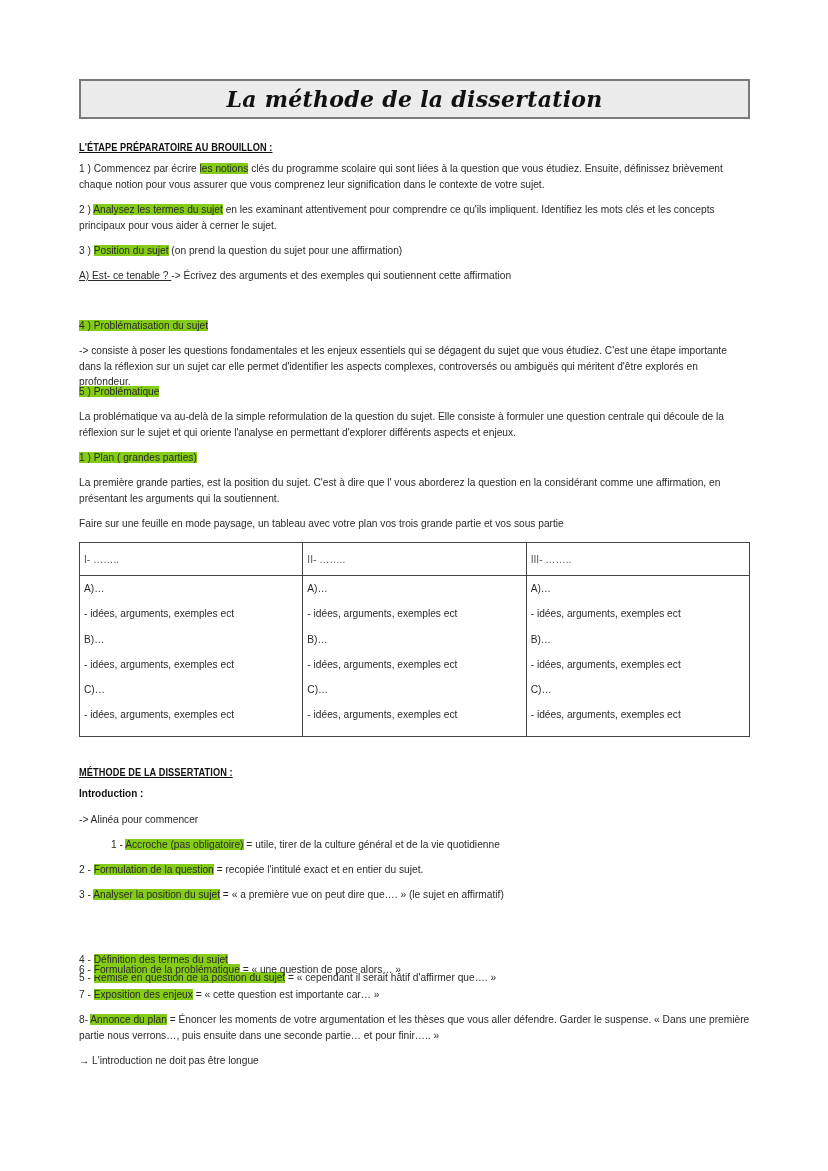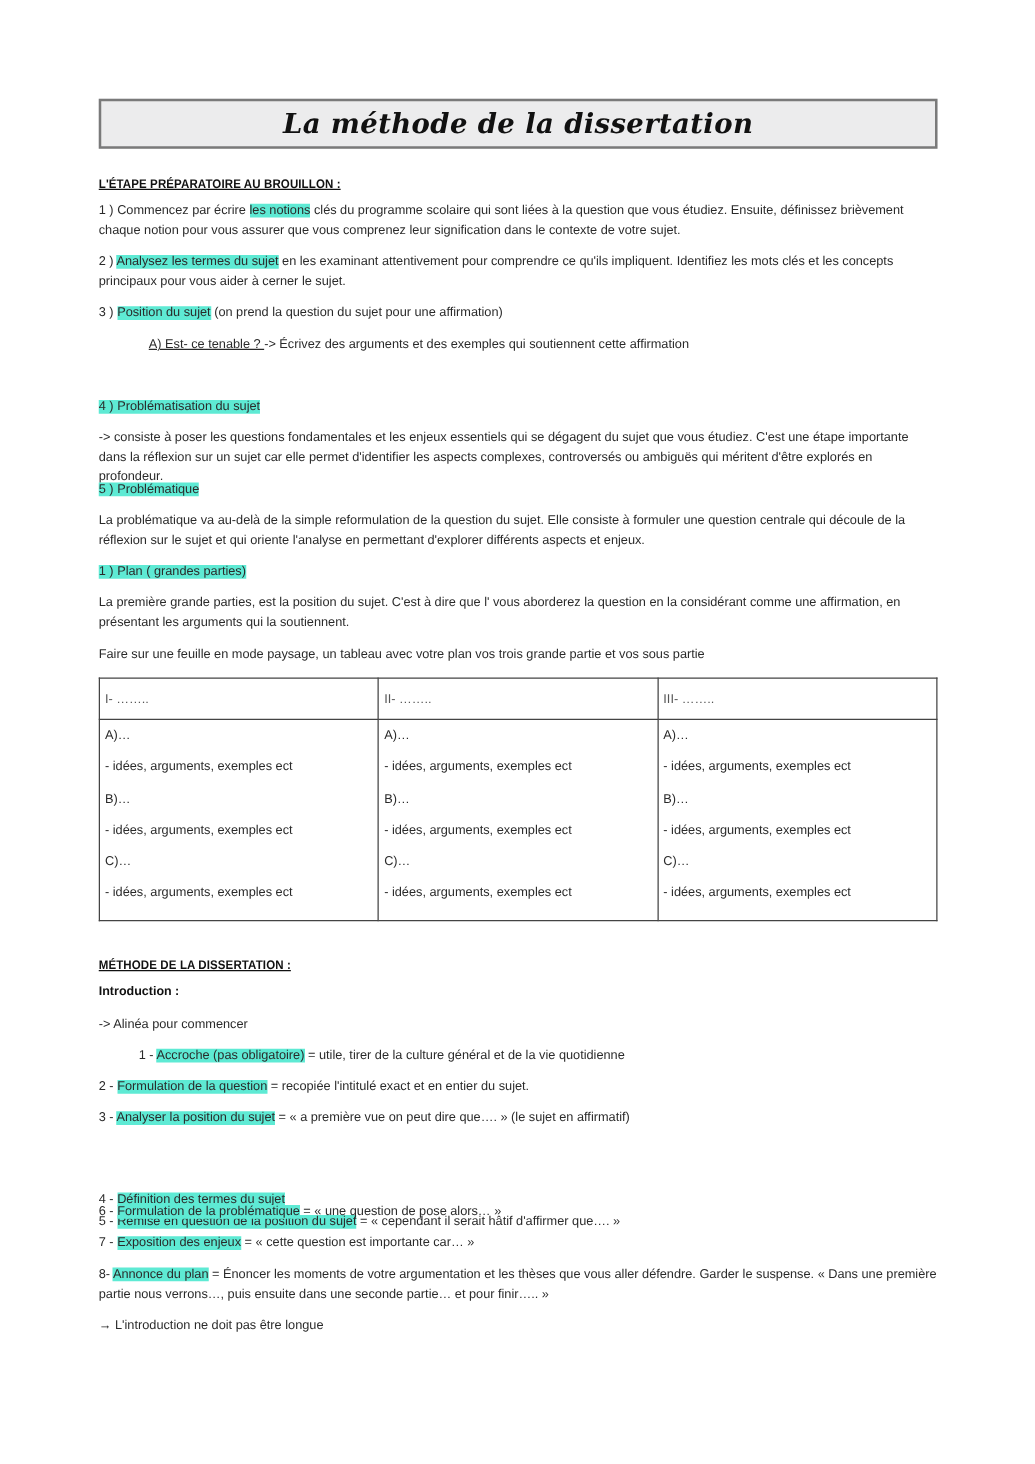--- a/index.html
+++ b/index.html
@@ -6,22 +6,22 @@
   body { width: 828px; height: 1171px; position: relative; overflow: hidden;
          font-family: "Liberation Sans", sans-serif; color: #222; }
   .page { position: absolute; left: 79px; top: 79px; width: 671px; }
   .title-box { height: 40px; border: 2px solid #7a7a7a; background: #ececed;
                display: flex; align-items: center; justify-content: center; box-sizing: border-box; }
   .title-text { font-family: "DejaVu Serif", serif; font-style: italic; font-weight: bold;
                 font-size: 22px; color: #111; letter-spacing: 0.3px; }
   .section-heading { font-size: 10px; font-weight: bold; text-decoration: underline;
                      color: #111; letter-spacing: 0.1px; transform: scaleX(0.92); transform-origin: left; }
   .p { font-size: 10.2px; line-height: 15.5px; color: #2a2a2a; margin: 0; }
-  .hl { background: #5eead4; }
-  .u { text-decoration: underline; margin-left: 40px; }
+  .hl { background: #84cc16; }
+  .u { text-decoration: underline; }
   .abs { position: absolute; left: 0; width: 671px; }
   table.plan { border-collapse: collapse; width: 671px; table-layout: fixed; }
   table.plan td { border: 1px solid #444; vertical-align: top; padding: 0 4px;
                   font-size: 10.2px; color: #2a2a2a; }
   table.plan tr.head td { height: 32px; vertical-align: middle; color: #555; }
   .cell-line { height: 25.3px; line-height: 25.3px; }
   .bold-label { font-size: 10px; font-weight: bold; color: #111; }
 </style>
 </head>
 <body>

